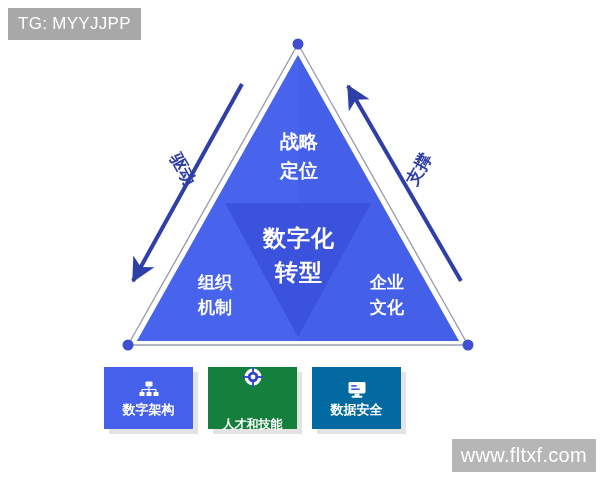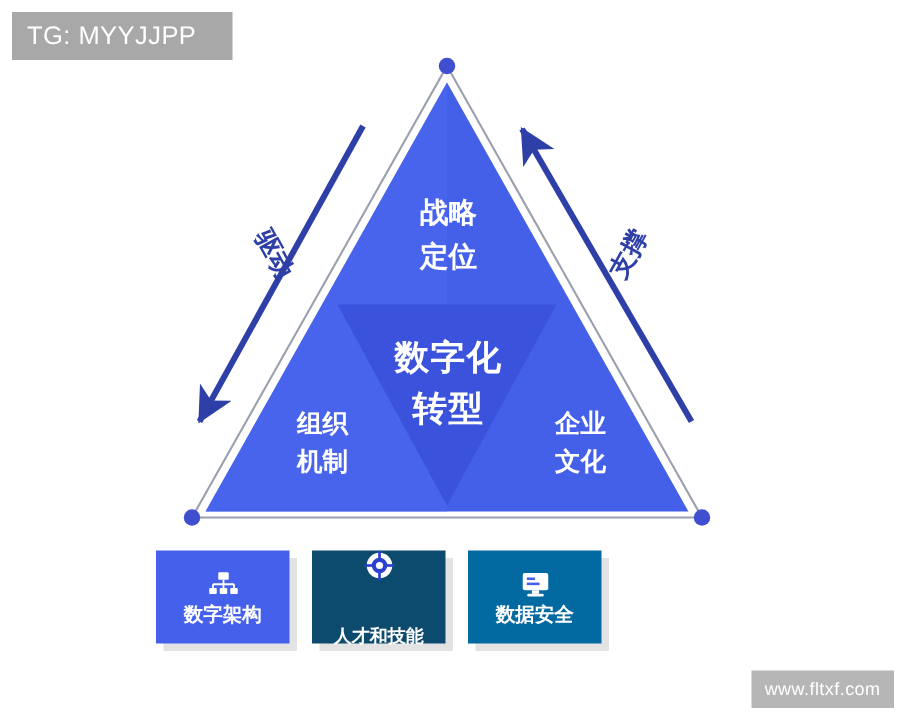--- a/index.html
+++ b/index.html
@@ -18,29 +18,29 @@
   }
 
   
   .watermark {
     position: absolute;
     background: #a8a8a8;
     color: #ffffff;
     font-size: 17px;
     letter-spacing: 0.3px;
     line-height: 1;
-    padding: 7px 24px 8px 10px;
+    padding: 7px 10px 8px 10px;
     white-space: nowrap;
     user-select: none;
   }
   #wm-top { left: 8px; top: 8px; }
   #wm-bottom {
     right: 4px; bottom: 8px;
     background: #b6b6b6;
-    font-size: 12px;
+    font-size: 20px;
     padding: 6px 9px 7px 9px;
   }
 
   
   #graphic { position: absolute; left: 0; top: 0; }
 
   .tri-label {
     fill: #ffffff;
     font-family: "Liberation Sans", "DejaVu Sans", sans-serif;
     text-anchor: middle;
@@ -161,21 +161,21 @@
             <rect x="7.5" y="11" width="5" height="4" rx="0.6" fill="#fff"></rect>
             <rect x="14.5" y="11" width="5" height="4" rx="0.6" fill="#fff"></rect>
           </svg>
         </span>
         <span class="card-label">数字架构</span>
       </div>
     </div>
 
     <div class="card-wrap">
       <div class="card-shadow"></div>
-      <div class="card" id="card1" style="background: #0c4a6e; gap: 31px;">
+      <div class="card" id="card1" style="background: #15803d; gap: 31px;">
         <span class="card-icon">
           <svg width="20" height="20" viewBox="0 0 20 20">
             <circle cx="10" cy="10" r="8.5" fill="#fff"></circle>
             <circle cx="10" cy="10" r="5.2" fill="#2a42cf"></circle>
             <circle cx="10" cy="10" r="2.4" fill="#fff"></circle>
             <rect x="9.1" y="0" width="1.8" height="5" fill="#2a42cf"></rect>
             <rect x="9.1" y="15" width="1.8" height="5" fill="#2a42cf"></rect>
             <rect x="0" y="9.1" width="5" height="1.8" fill="#2a42cf"></rect>
             <rect x="15" y="9.1" width="5" height="1.8" fill="#2a42cf"></rect>
           </svg>

